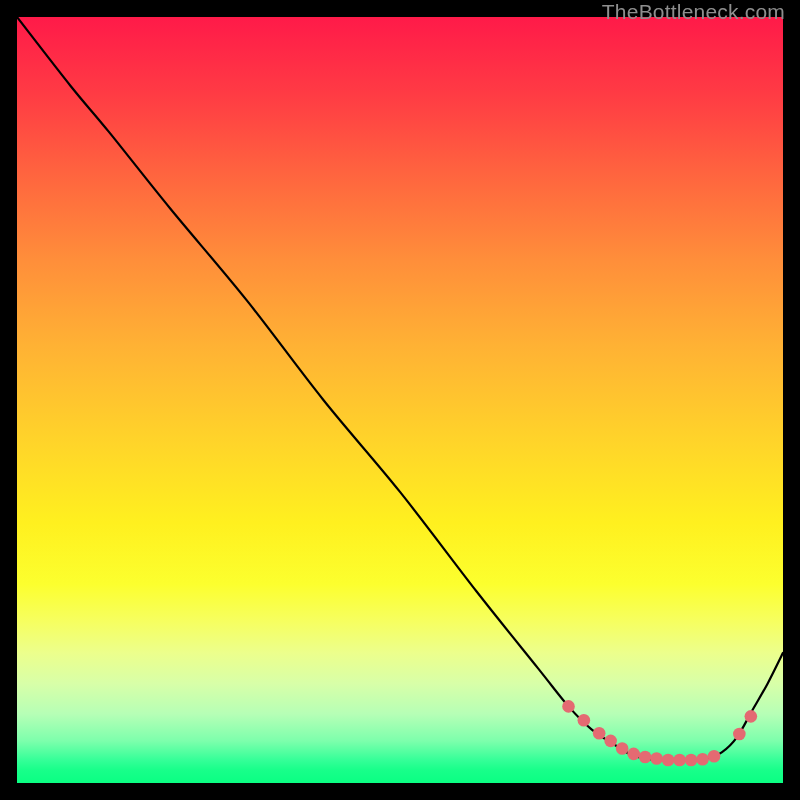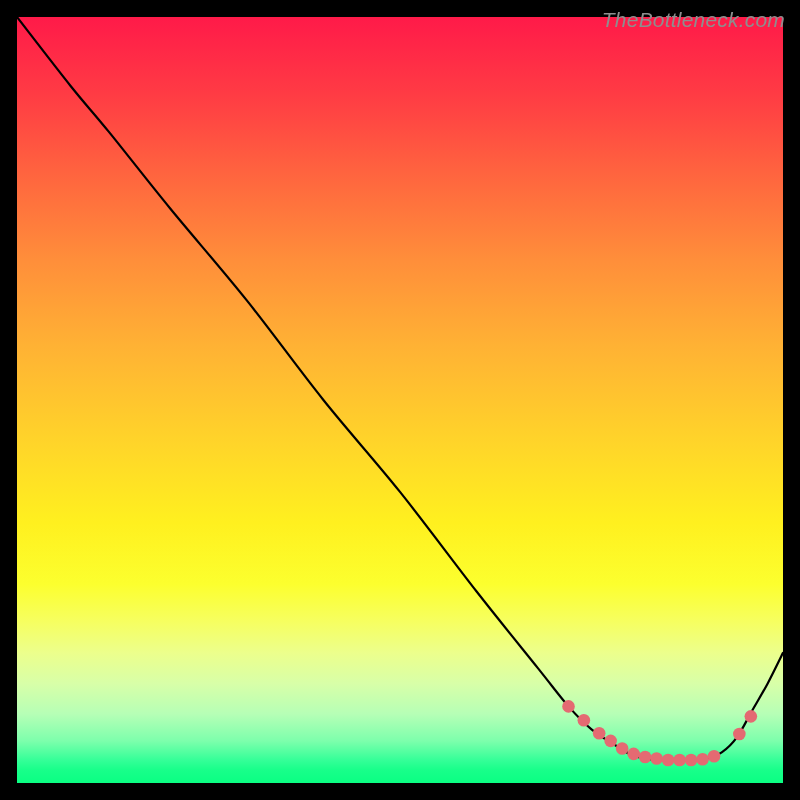--- a/index.html
+++ b/index.html
@@ -45,27 +45,26 @@
   svg.curve {
     position: absolute;
     left: 0;
     top: 0;
     width: 766px;
     height: 766px;
     pointer-events: none;
   }
   .watermark {
     position: absolute;
-    top: 8px;
+    top: 0px;
     right: 15px;
     font-size: 21px;
     color: #8e8e8e;
     font-weight: 400;
     letter-spacing: 0.2px;
-    font-style: italic;
   }
 </style>
 </head>
 <body>
 
 <div class="stage">
   <div class="plot">
     <svg class="curve" viewBox="0 0 766 766" preserveAspectRatio="none">
       <g>
         <path id="curvePath" fill="none" stroke-width="2.2" stroke-linecap="round" stroke-linejoin="round" d="M 0.00 0.00 C 8.94 11.49, 38.30 49.79, 53.62 68.94 C 68.94 88.09, 75.32 94.47, 91.92 114.90 C 108.52 135.33, 130.22 163.41, 153.20 191.50 C 176.18 219.59, 204.27 251.50, 229.80 283.42 C 255.33 315.34, 280.87 351.08, 306.40 383.00 C 331.93 414.92, 357.47 443.00, 383.00 474.92 C 408.53 506.84, 436.62 545.14, 459.60 574.50 C 482.58 603.86, 505.56 631.95, 520.88 651.10 C 536.20 670.25, 542.58 679.19, 551.52 689.40 C 560.46 699.61, 566.84 706.00, 574.50 712.38 C 582.16 718.76, 591.10 723.61, 597.48 727.70 C 603.86 731.79, 607.69 734.59, 612.80 736.89 C 617.91 739.19, 623.01 740.47, 628.12 741.49 C 633.23 742.51, 638.33 742.76, 643.44 743.02 C 648.55 743.28, 653.65 743.02, 658.76 743.02 C 663.87 743.02, 668.97 743.28, 674.08 743.02 C 679.19 742.76, 684.29 742.76, 689.40 741.49 C 694.51 740.21, 699.61 738.93, 704.72 735.36 C 709.83 731.79, 714.93 727.06, 720.04 720.04 C 725.15 713.02, 730.25 702.17, 735.36 693.23 C 740.47 684.29, 745.57 676.00, 750.68 666.42 C 755.79 656.84, 763.45 640.89, 766.00 635.78" stroke="#000000"></path>

